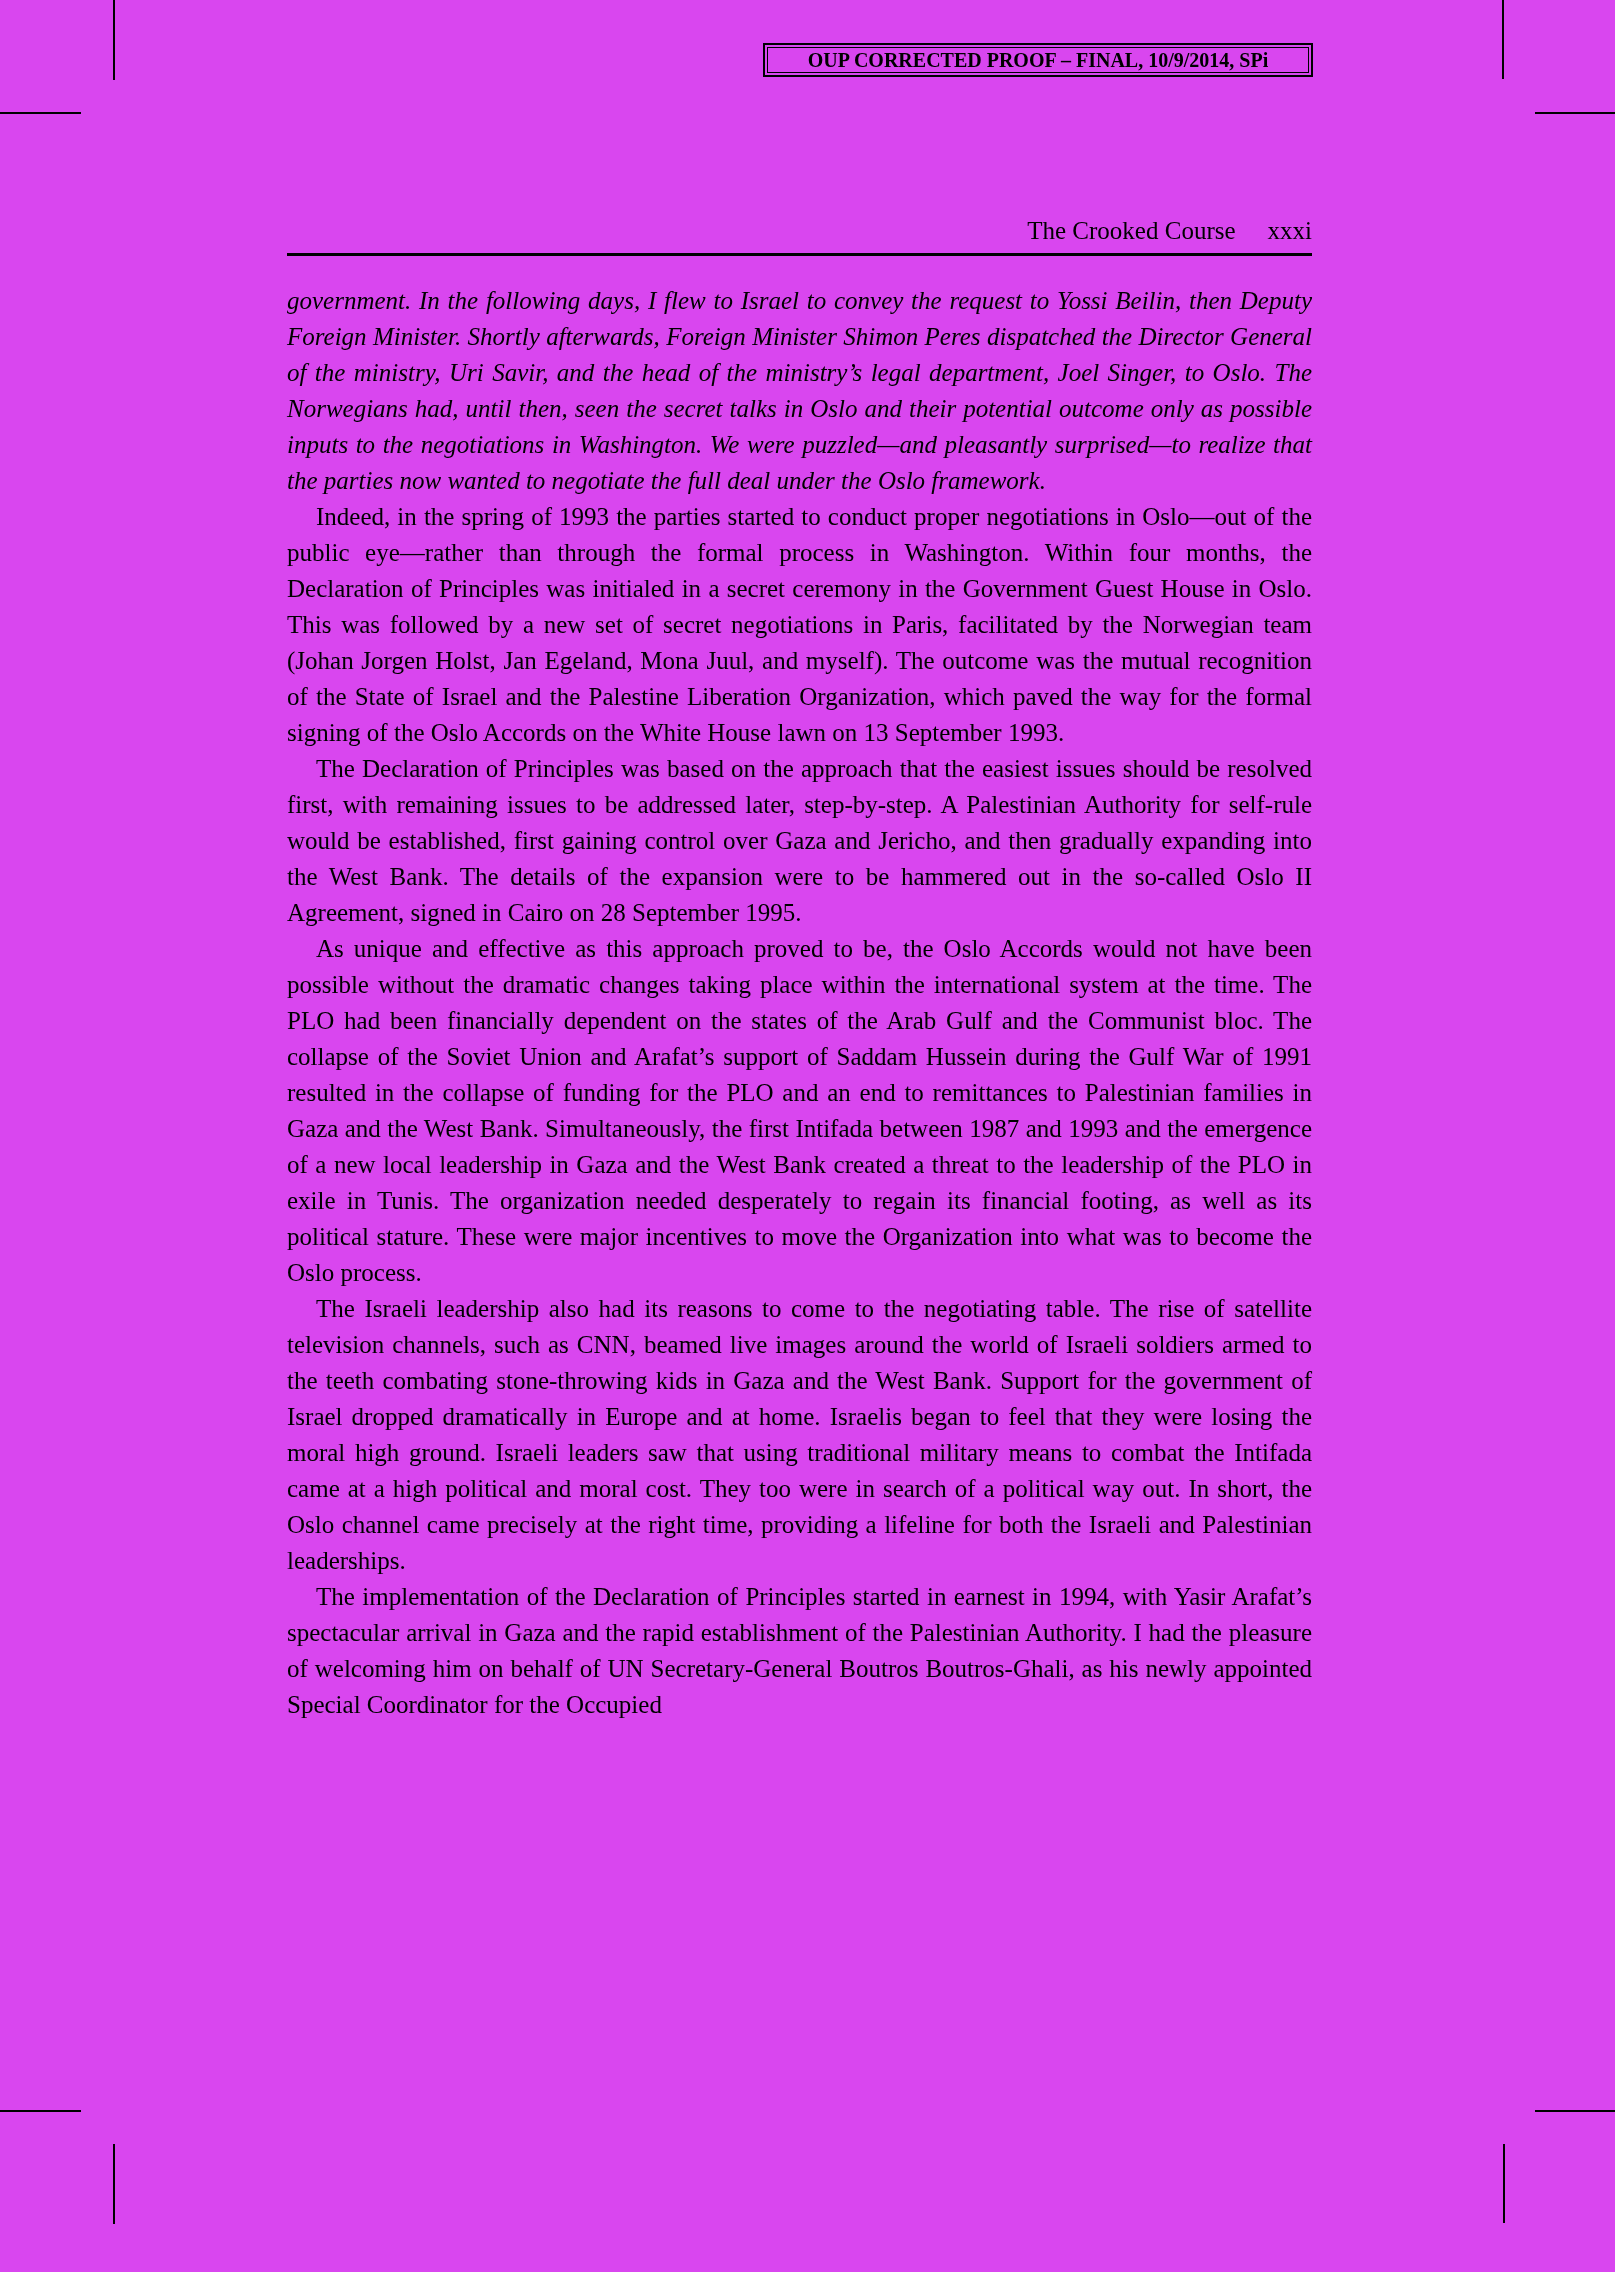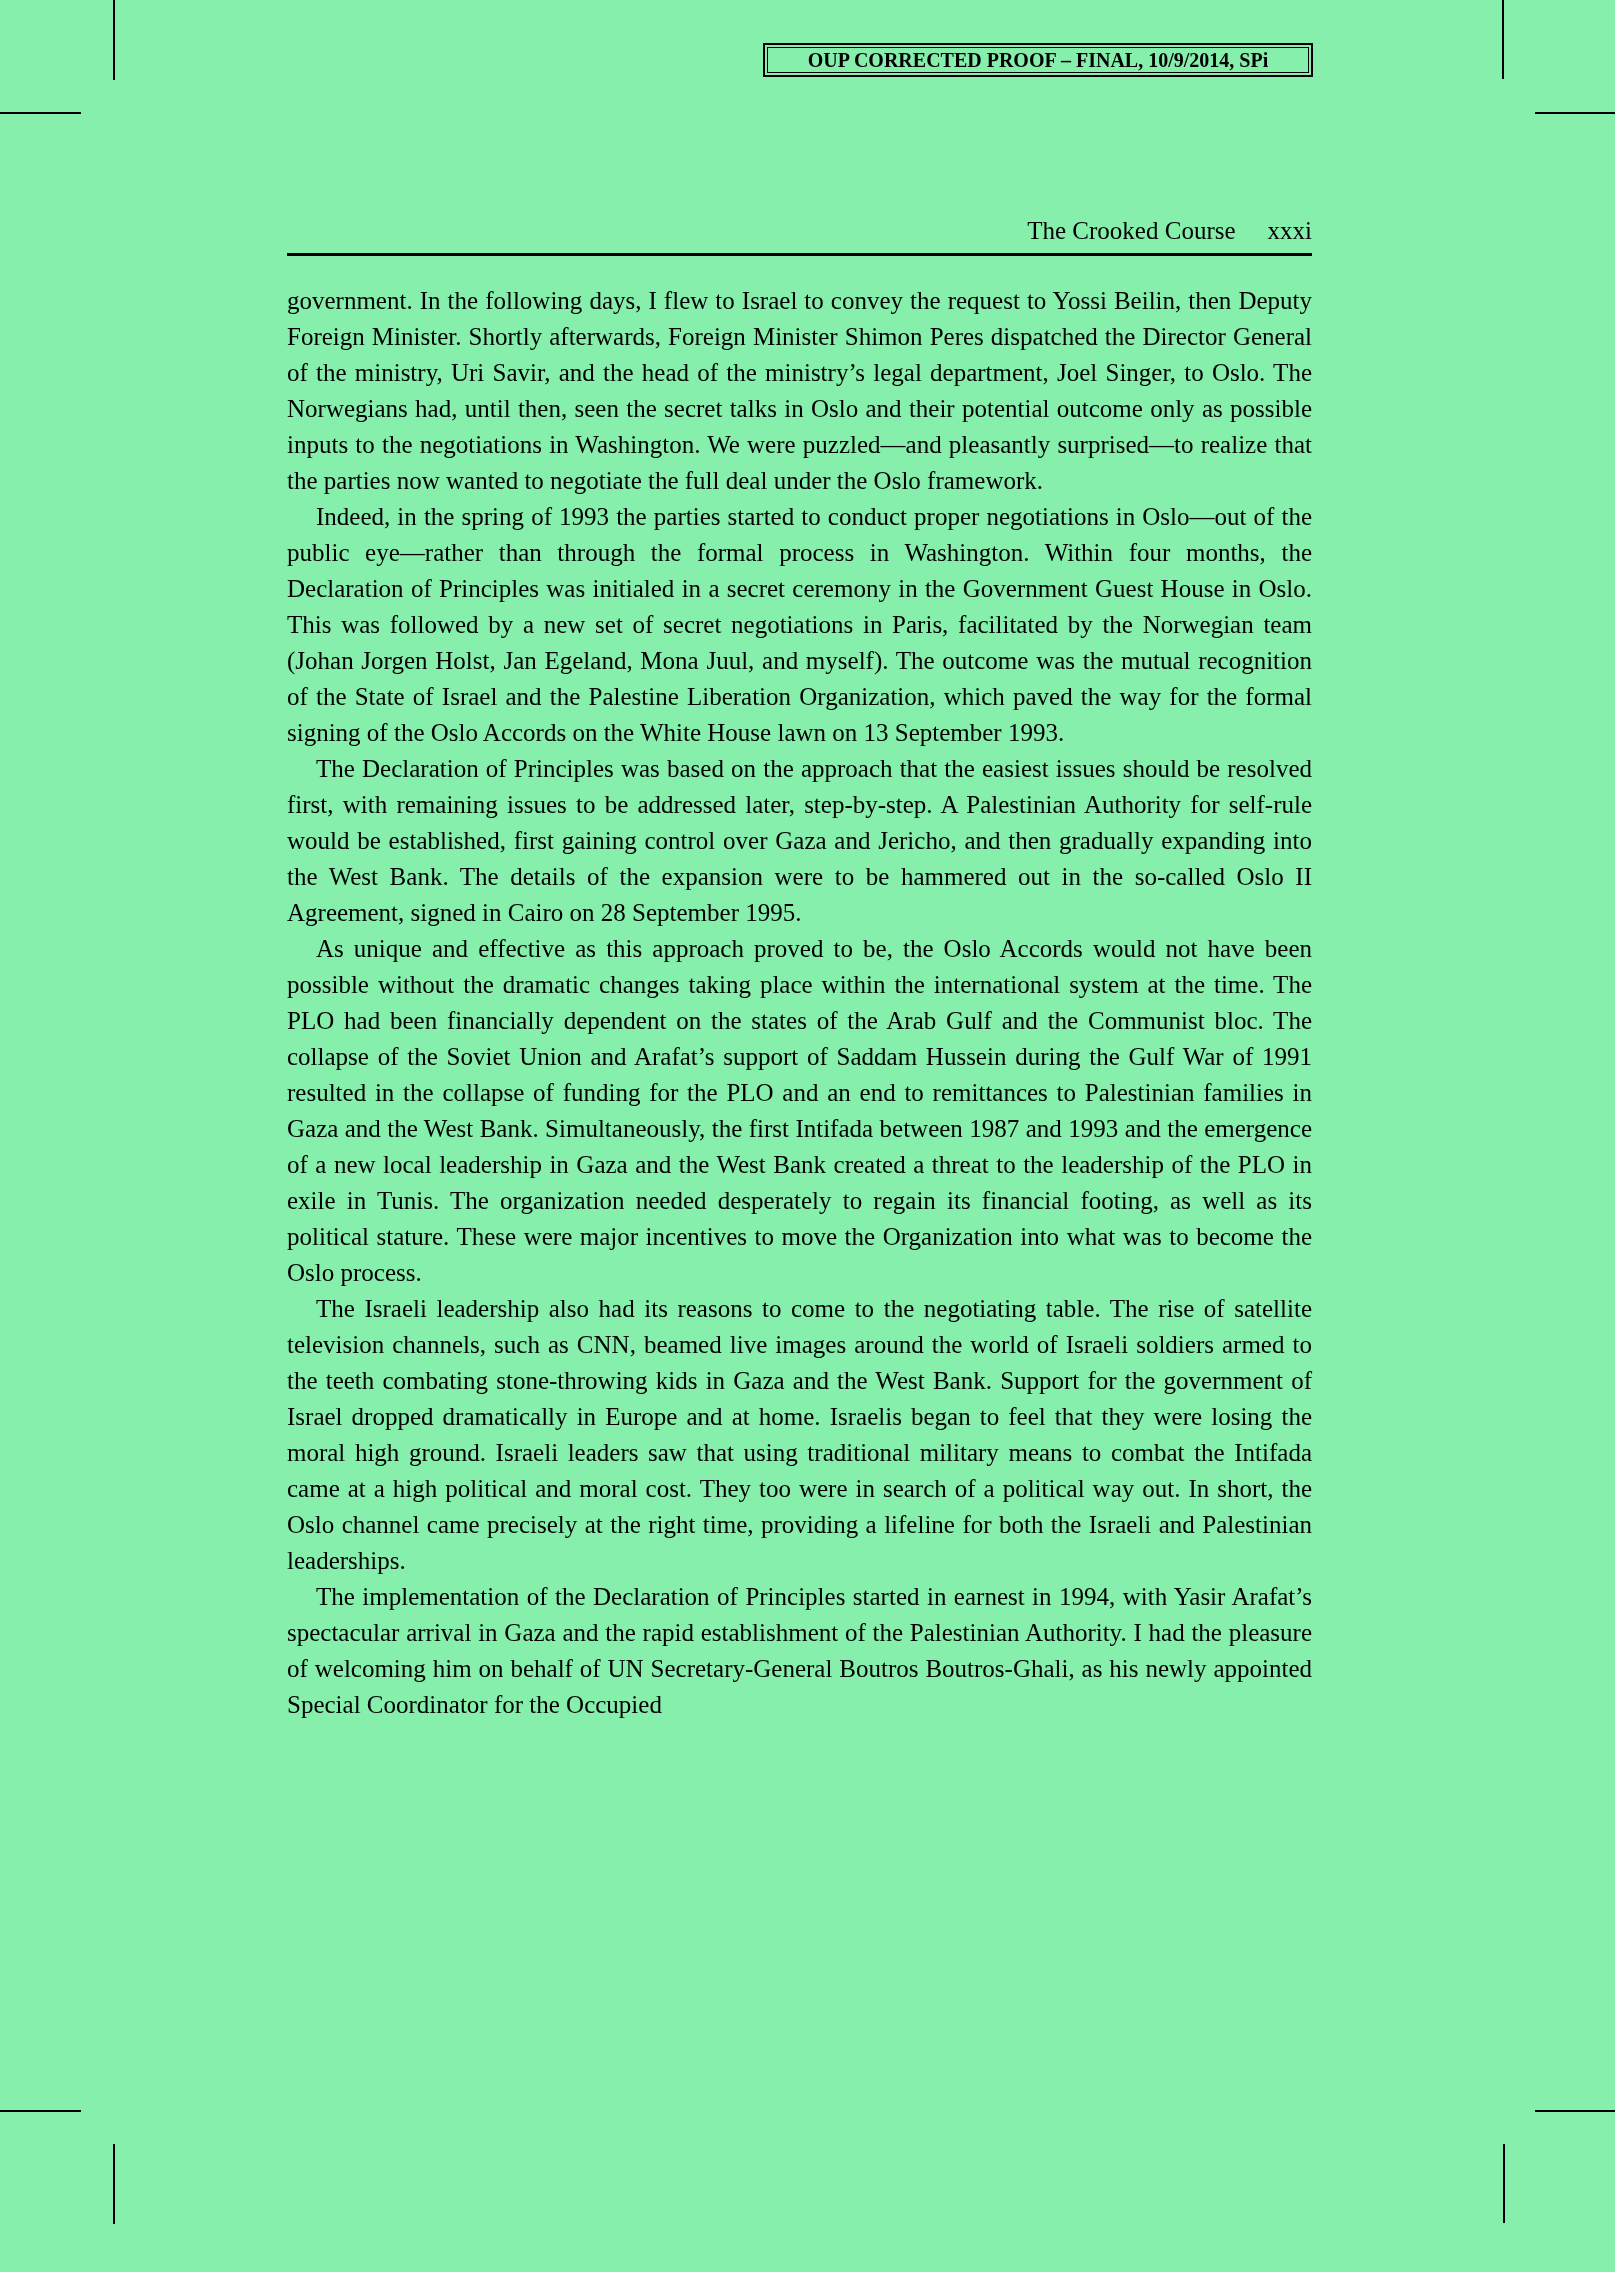--- a/index.html
+++ b/index.html
@@ -4,21 +4,21 @@
 <style>
   html, body {
     margin: 0;
     padding: 0;
     background: #ffffff;
   }
   .page {
     position: relative;
     width: 1616px;
     height: 2273px;
-    background: #86efac;
+    background: #d946ef;
     font-family: "Liberation Serif", serif;
     color: #000000;
     overflow: hidden;
   }
   
   .crop {
     position: absolute;
     background: #000000;
   }
   .crop.tl-v { left: 113px; top: 0;      width: 2.1px;  height: 80px; }
@@ -90,20 +90,21 @@
     line-height: 36px;
     text-align: justify;
   }
   .body-text p {
     margin: 0;
     padding: 0;
     text-indent: 29px;
   }
   .body-text p.noindent {
     text-indent: 0;
+    font-style: italic;
   }
 
   
   .watermark {
     position: absolute;
     right: 25px;
     top: 2227px;
     font-family: "Liberation Sans", sans-serif;
     font-size: 32px;
     letter-spacing: 0.7px;

